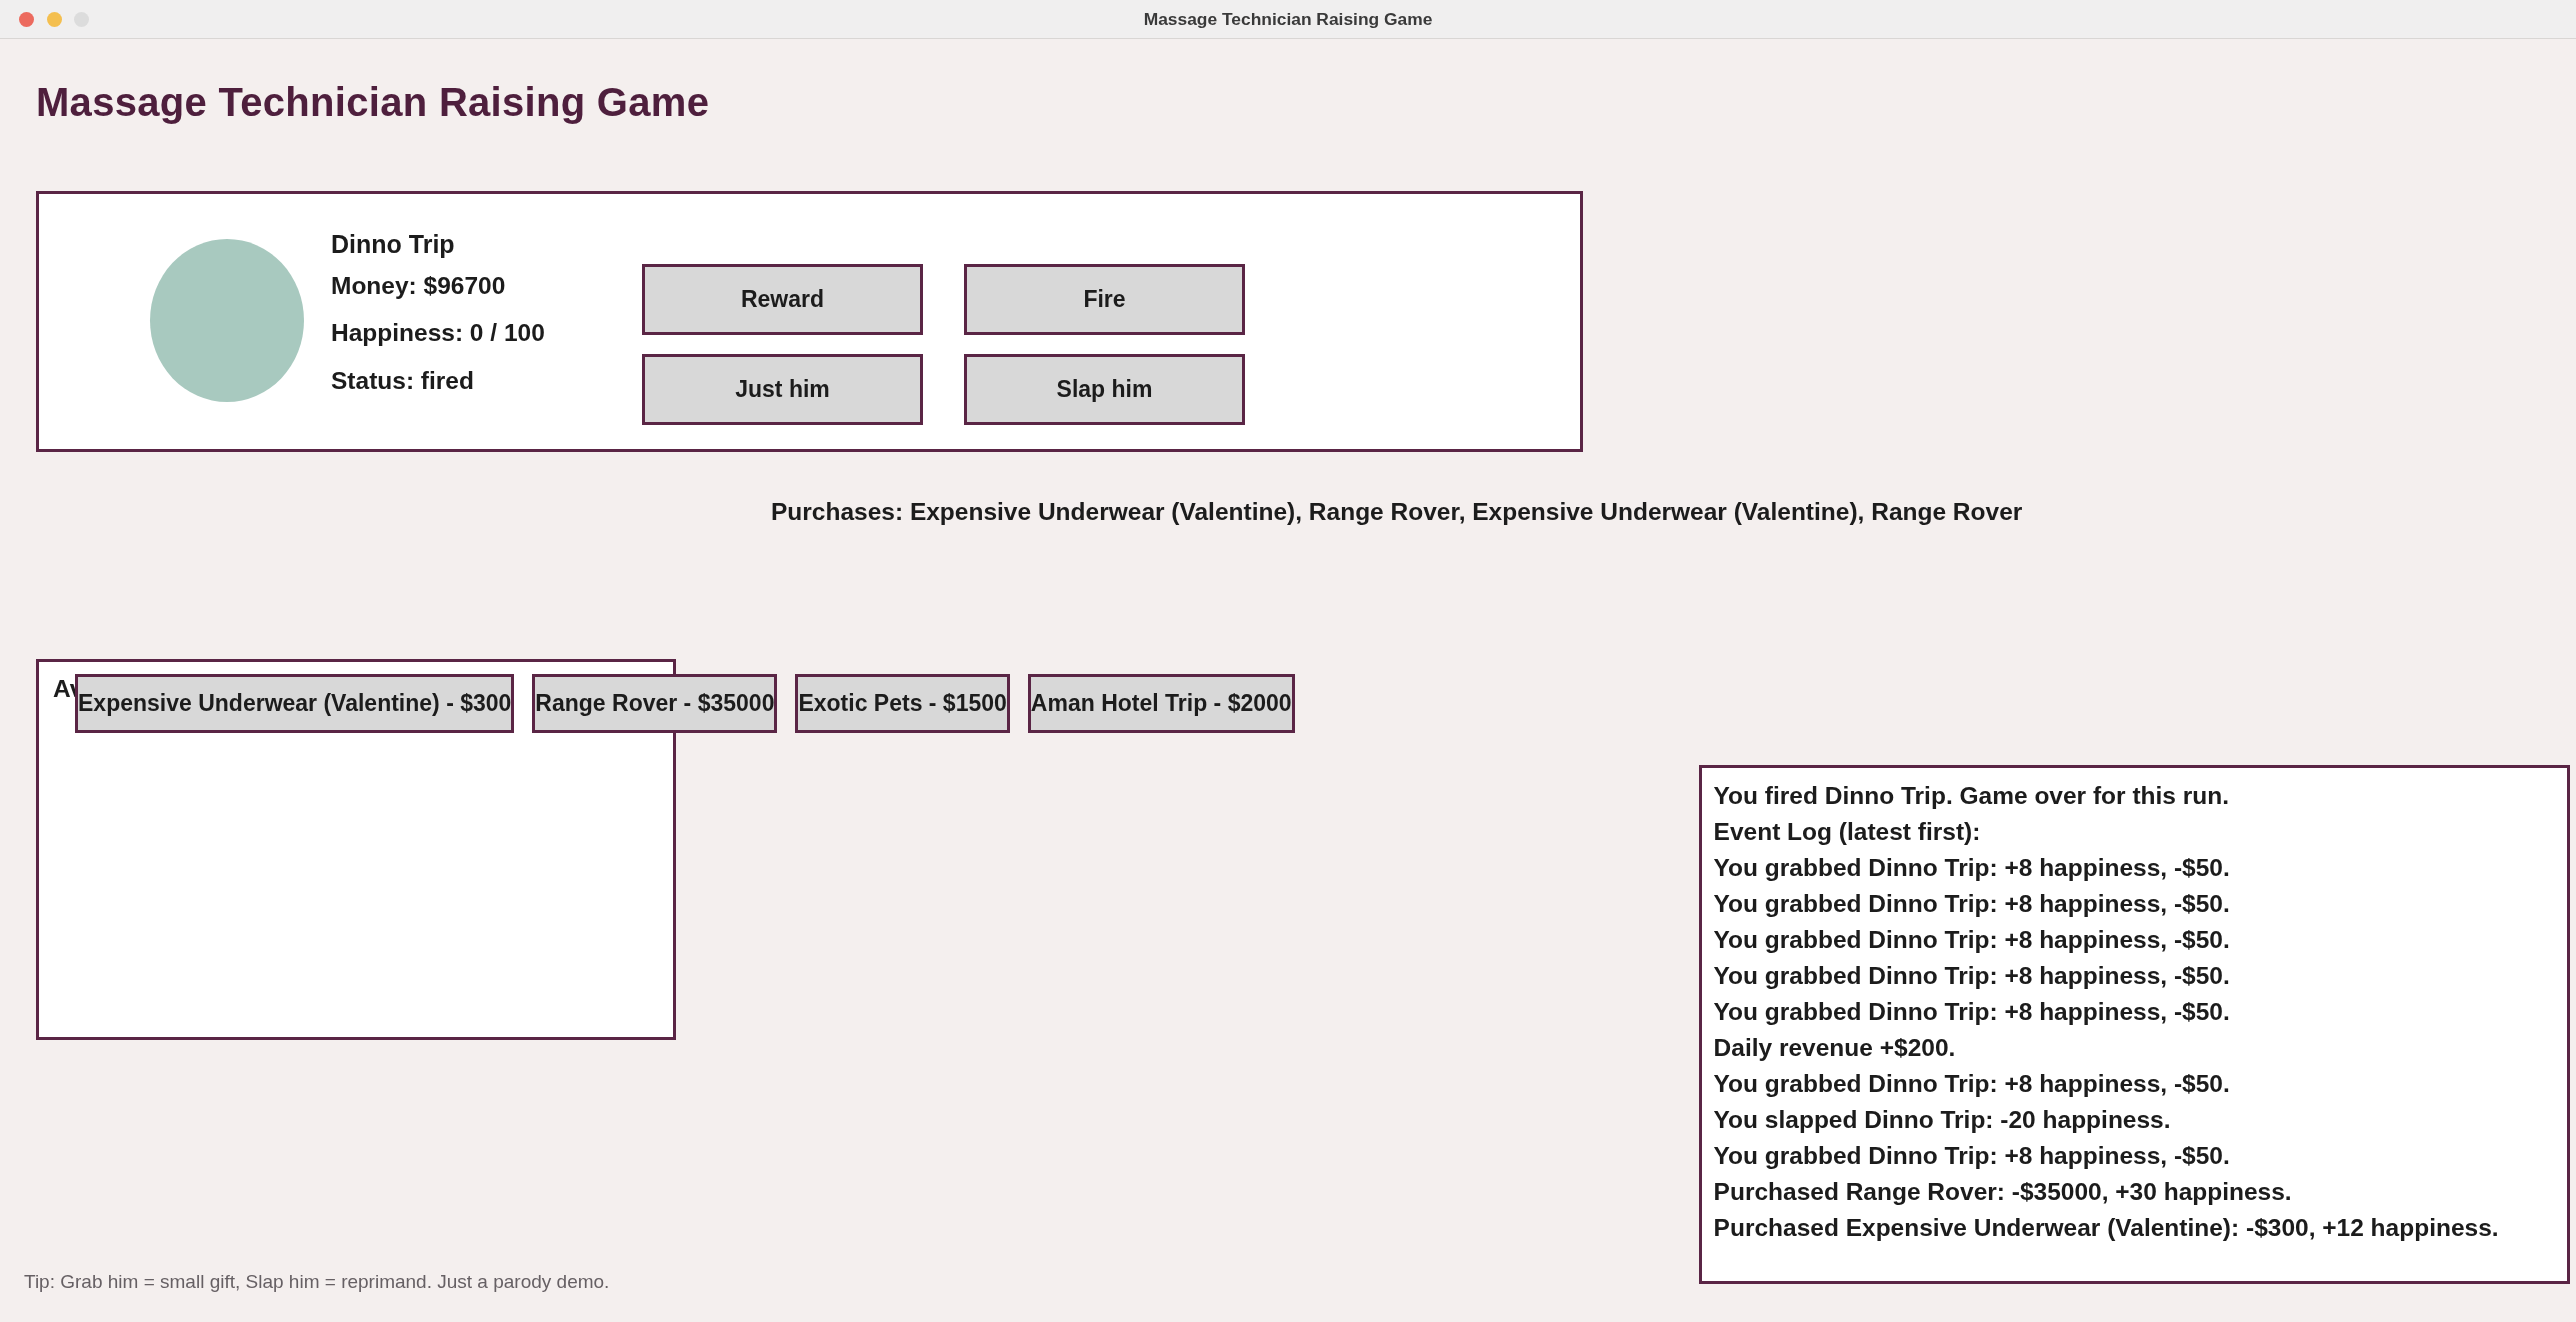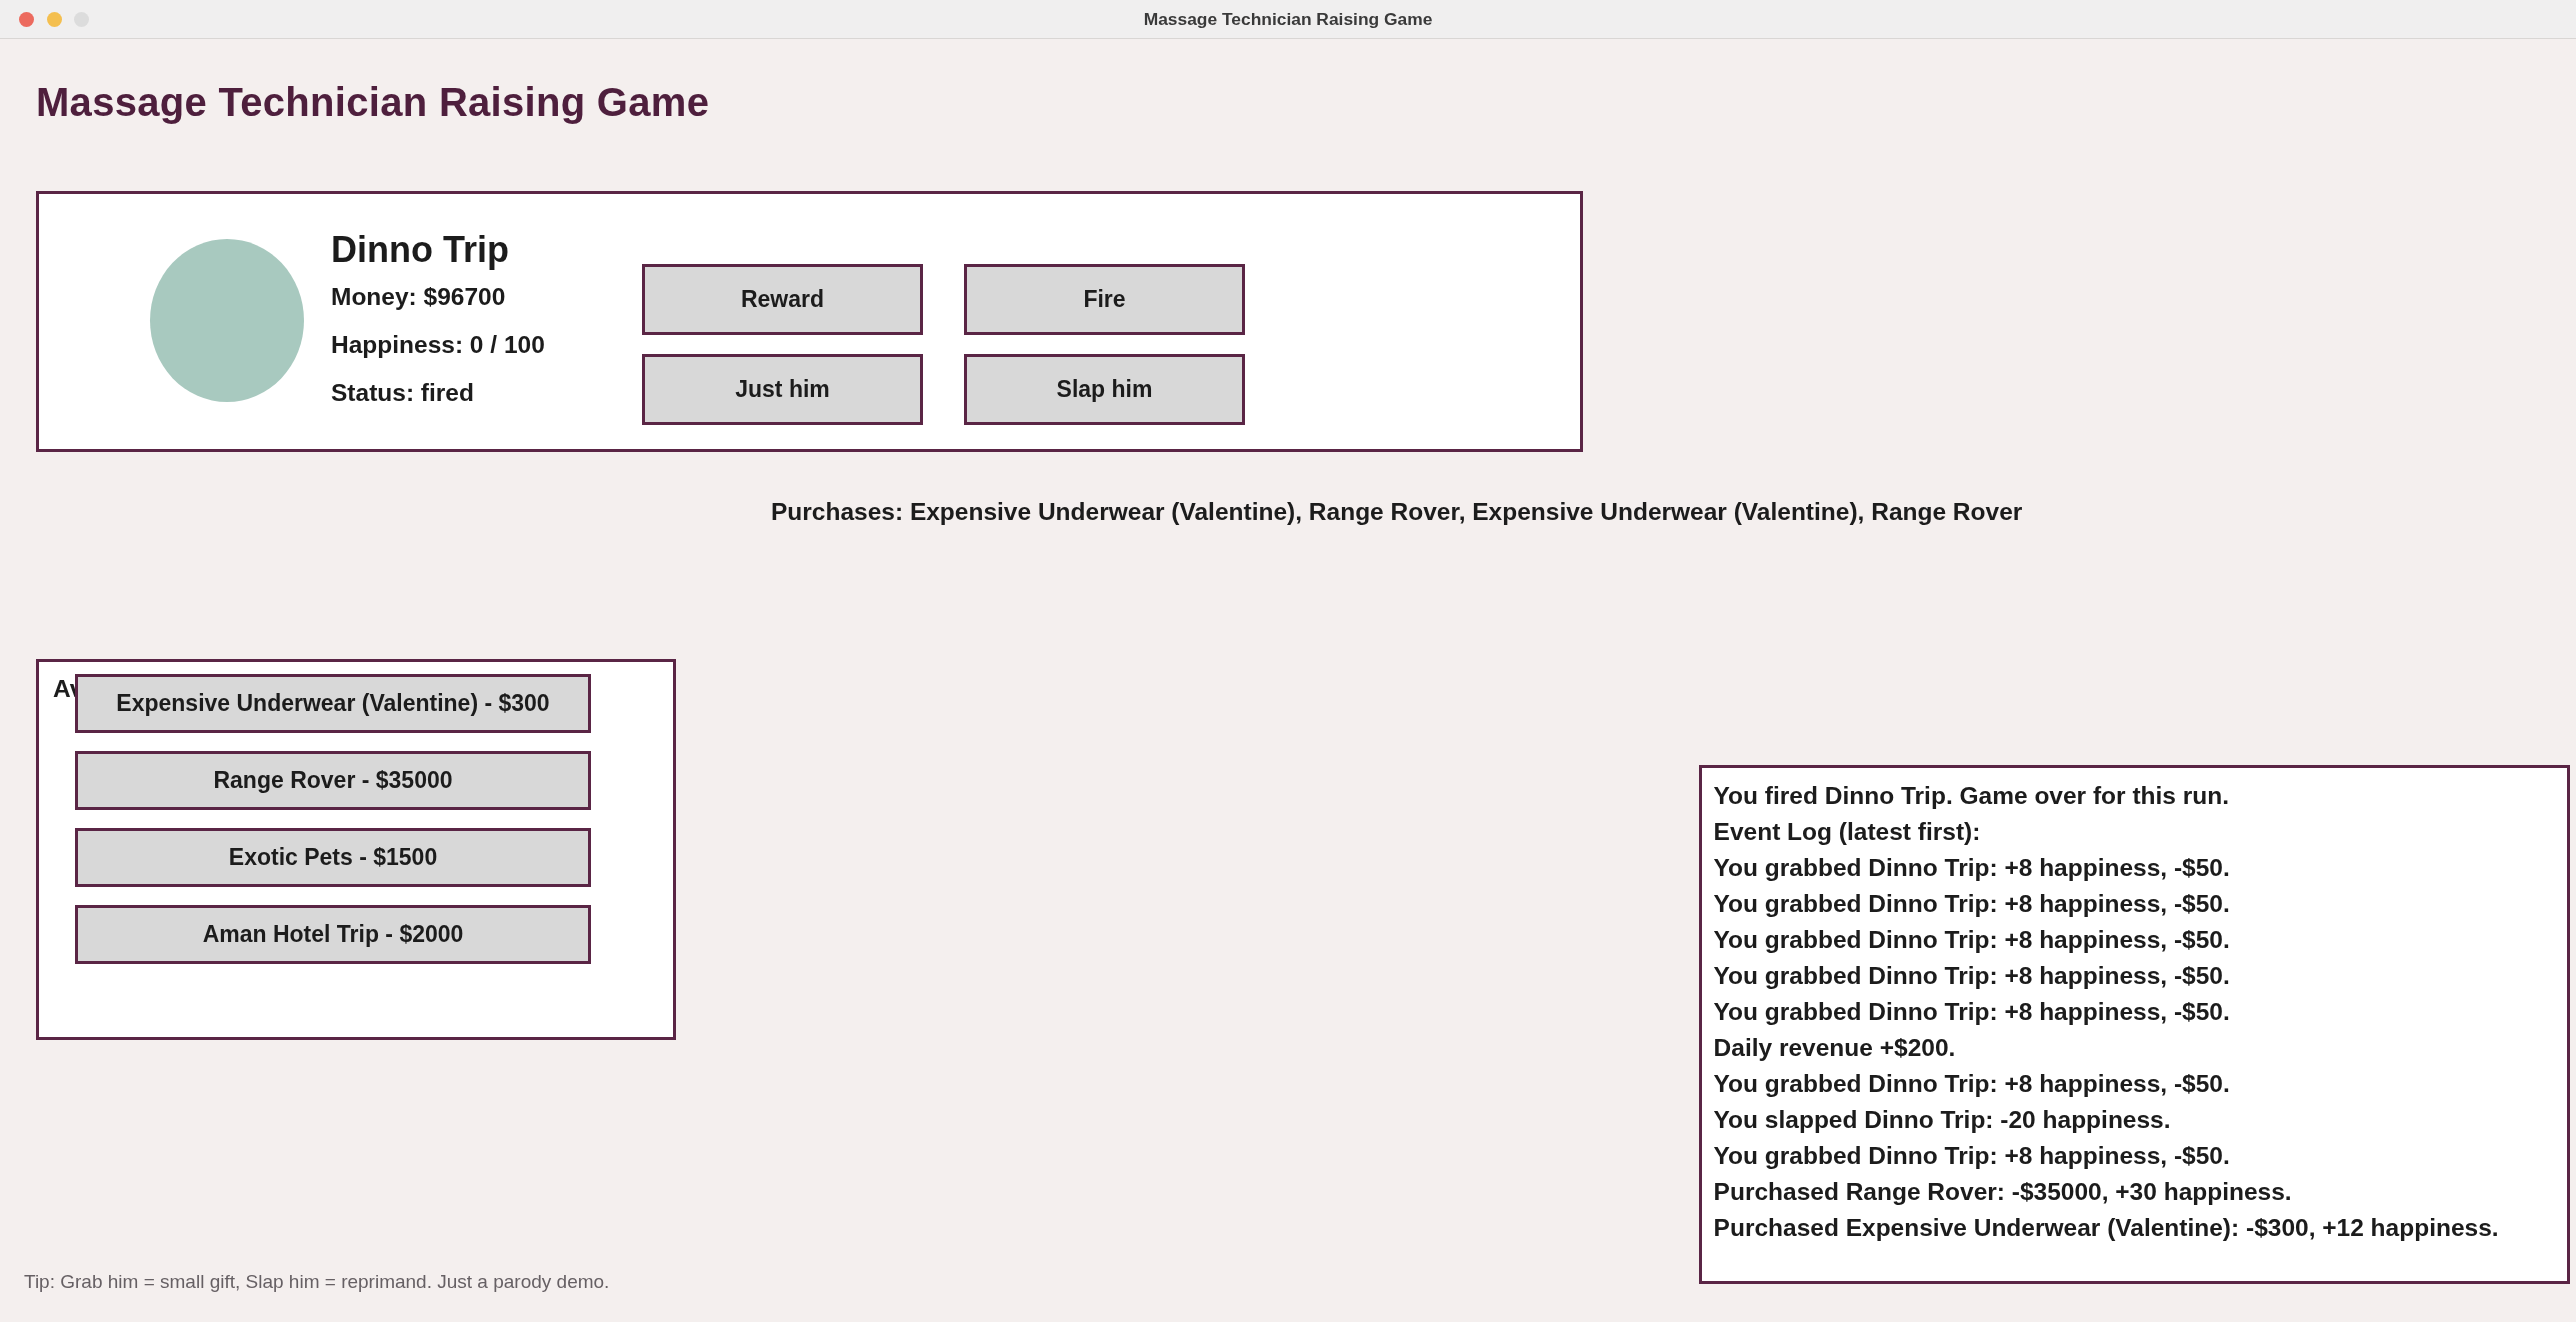--- a/index.html
+++ b/index.html
@@ -81,21 +81,21 @@
     width: 154px; height: 163px;
     border-radius: 50%;
     background: #a8c9bf;
   }
   .char-info {
     position: absolute;
     left: 292px; top: 37px;
     width: 580px;
   }
   .char-name {
-    font-size: 36px;
+    font-size: 25px;
     font-weight: bold;
     color: #1c1c1c;
     margin: 0 0 15.5px 0;
     line-height: 1.05;
     white-space: nowrap;
   }
   .char-stat {
     font-size: 24.5px;
     font-weight: bold;
     color: #1c1c1c;
@@ -160,21 +160,21 @@
     font-weight: bold;
     color: #1c1c1c;
     white-space: nowrap;
     z-index: 1;
   }
   .shop-list {
     position: absolute;
     left: 75px; top: 674px;
     width: 516px;
     display: flex;
-    flex-direction: column;
+    flex-direction: row;
     gap: 18px;
     z-index: 3;
   }
   .shop-btn {
     background: #d8d8d8;
     border: 3.2px solid #5a2545;
     box-sizing: border-box;
     width: 516px;
     height: 59px;
     font-size: 23px;

